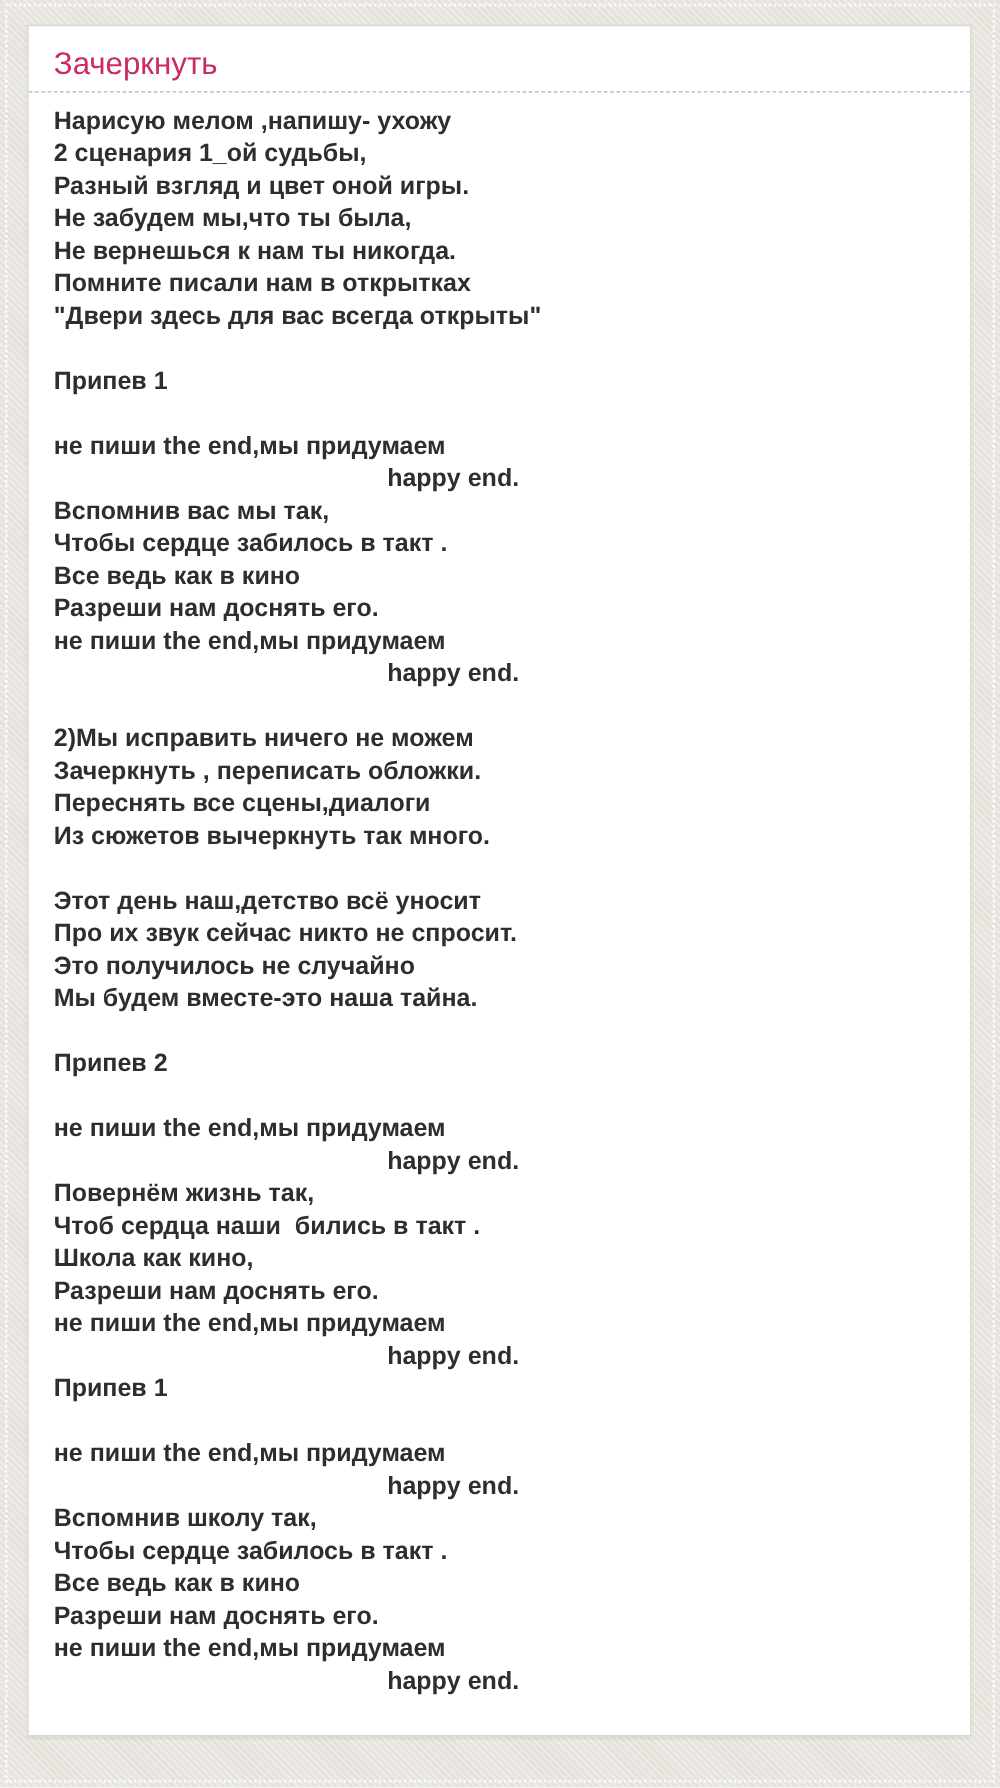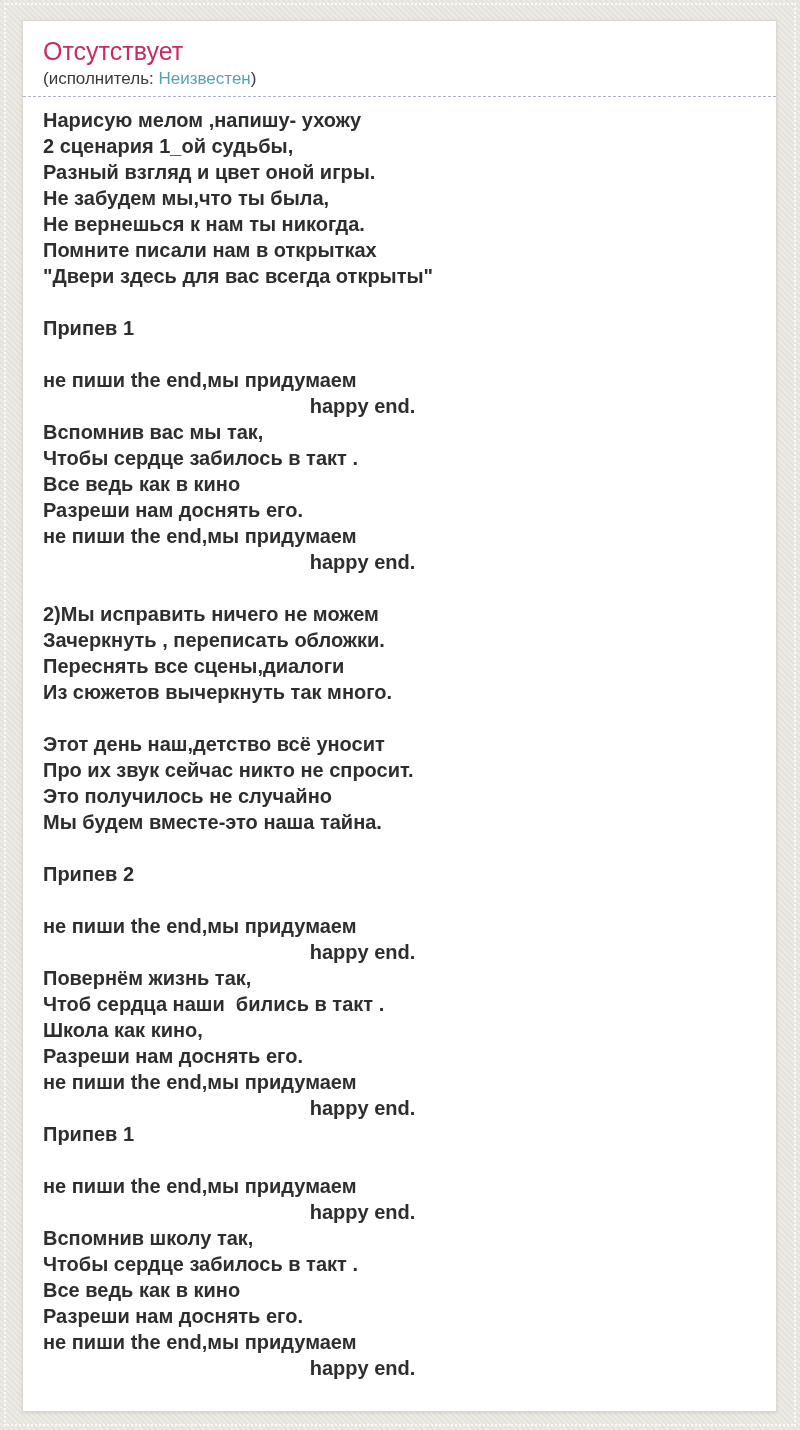--- a/index.html
+++ b/index.html
@@ -68,17 +68,16 @@
     font-weight: bold;
   }
 </style>
 </head>
 <body>
 
 <div class="stitch-frame"></div>
 
 <div class="card">
   <div class="song-header">
-    <a class="song-title">Отсутствует</a>
-    <div class="artist-line"><span>(исполнитель: </span><a class="artist-link">Неизвестен</a><span>)</span></div>
+    <a class="song-title">Зачеркнуть</a>
   </div>
   <div class="lyrics"><div class="lyric-line">Нарисую мелом ,напишу- ухожу</div><div class="lyric-line">2 сценария 1_ой судьбы,</div><div class="lyric-line">Разный взгляд и цвет оной игры.</div><div class="lyric-line">Не забудем мы,что ты была,</div><div class="lyric-line">Не вернешься к нам ты никогда.</div><div class="lyric-line">Помните писали нам в открытках</div><div class="lyric-line">"Двери здесь для вас всегда открыты"</div><div class="lyric-line"></div><div class="lyric-line">Припев 1</div><div class="lyric-line"></div><div class="lyric-line">не пиши the end,мы придумаем</div><div class="lyric-line">                                                happy end.</div><div class="lyric-line">Вспомнив вас мы так,</div><div class="lyric-line">Чтобы сердце забилось в такт .</div><div class="lyric-line">Все ведь как в кино</div><div class="lyric-line">Разреши нам доснять его.</div><div class="lyric-line">не пиши the end,мы придумаем</div><div class="lyric-line">                                                happy end.</div><div class="lyric-line"></div><div class="lyric-line">2)Мы исправить ничего не можем</div><div class="lyric-line">Зачеркнуть , переписать обложки.</div><div class="lyric-line">Переснять все сцены,диалоги</div><div class="lyric-line">Из сюжетов вычеркнуть так много.</div><div class="lyric-line"></div><div class="lyric-line">Этот день наш,детство всё уносит</div><div class="lyric-line">Про их звук сейчас никто не спросит.</div><div class="lyric-line">Это получилось не случайно</div><div class="lyric-line">Мы будем вместе-это наша тайна.</div><div class="lyric-line"></div><div class="lyric-line">Припев 2</div><div class="lyric-line"></div><div class="lyric-line">не пиши the end,мы придумаем</div><div class="lyric-line">                                                happy end.</div><div class="lyric-line">Повернём жизнь так,</div><div class="lyric-line">Чтоб сердца наши  бились в такт .</div><div class="lyric-line">Школа как кино,</div><div class="lyric-line">Разреши нам доснять его.</div><div class="lyric-line">не пиши the end,мы придумаем</div><div class="lyric-line">                                                happy end.</div><div class="lyric-line">Припев 1</div><div class="lyric-line"></div><div class="lyric-line">не пиши the end,мы придумаем</div><div class="lyric-line">                                                happy end.</div><div class="lyric-line">Вспомнив школу так,</div><div class="lyric-line">Чтобы сердце забилось в такт .</div><div class="lyric-line">Все ведь как в кино</div><div class="lyric-line">Разреши нам доснять его.</div><div class="lyric-line">не пиши the end,мы придумаем</div><div class="lyric-line">                                                happy end.</div></div>
 </div>
 
 </body></html>

